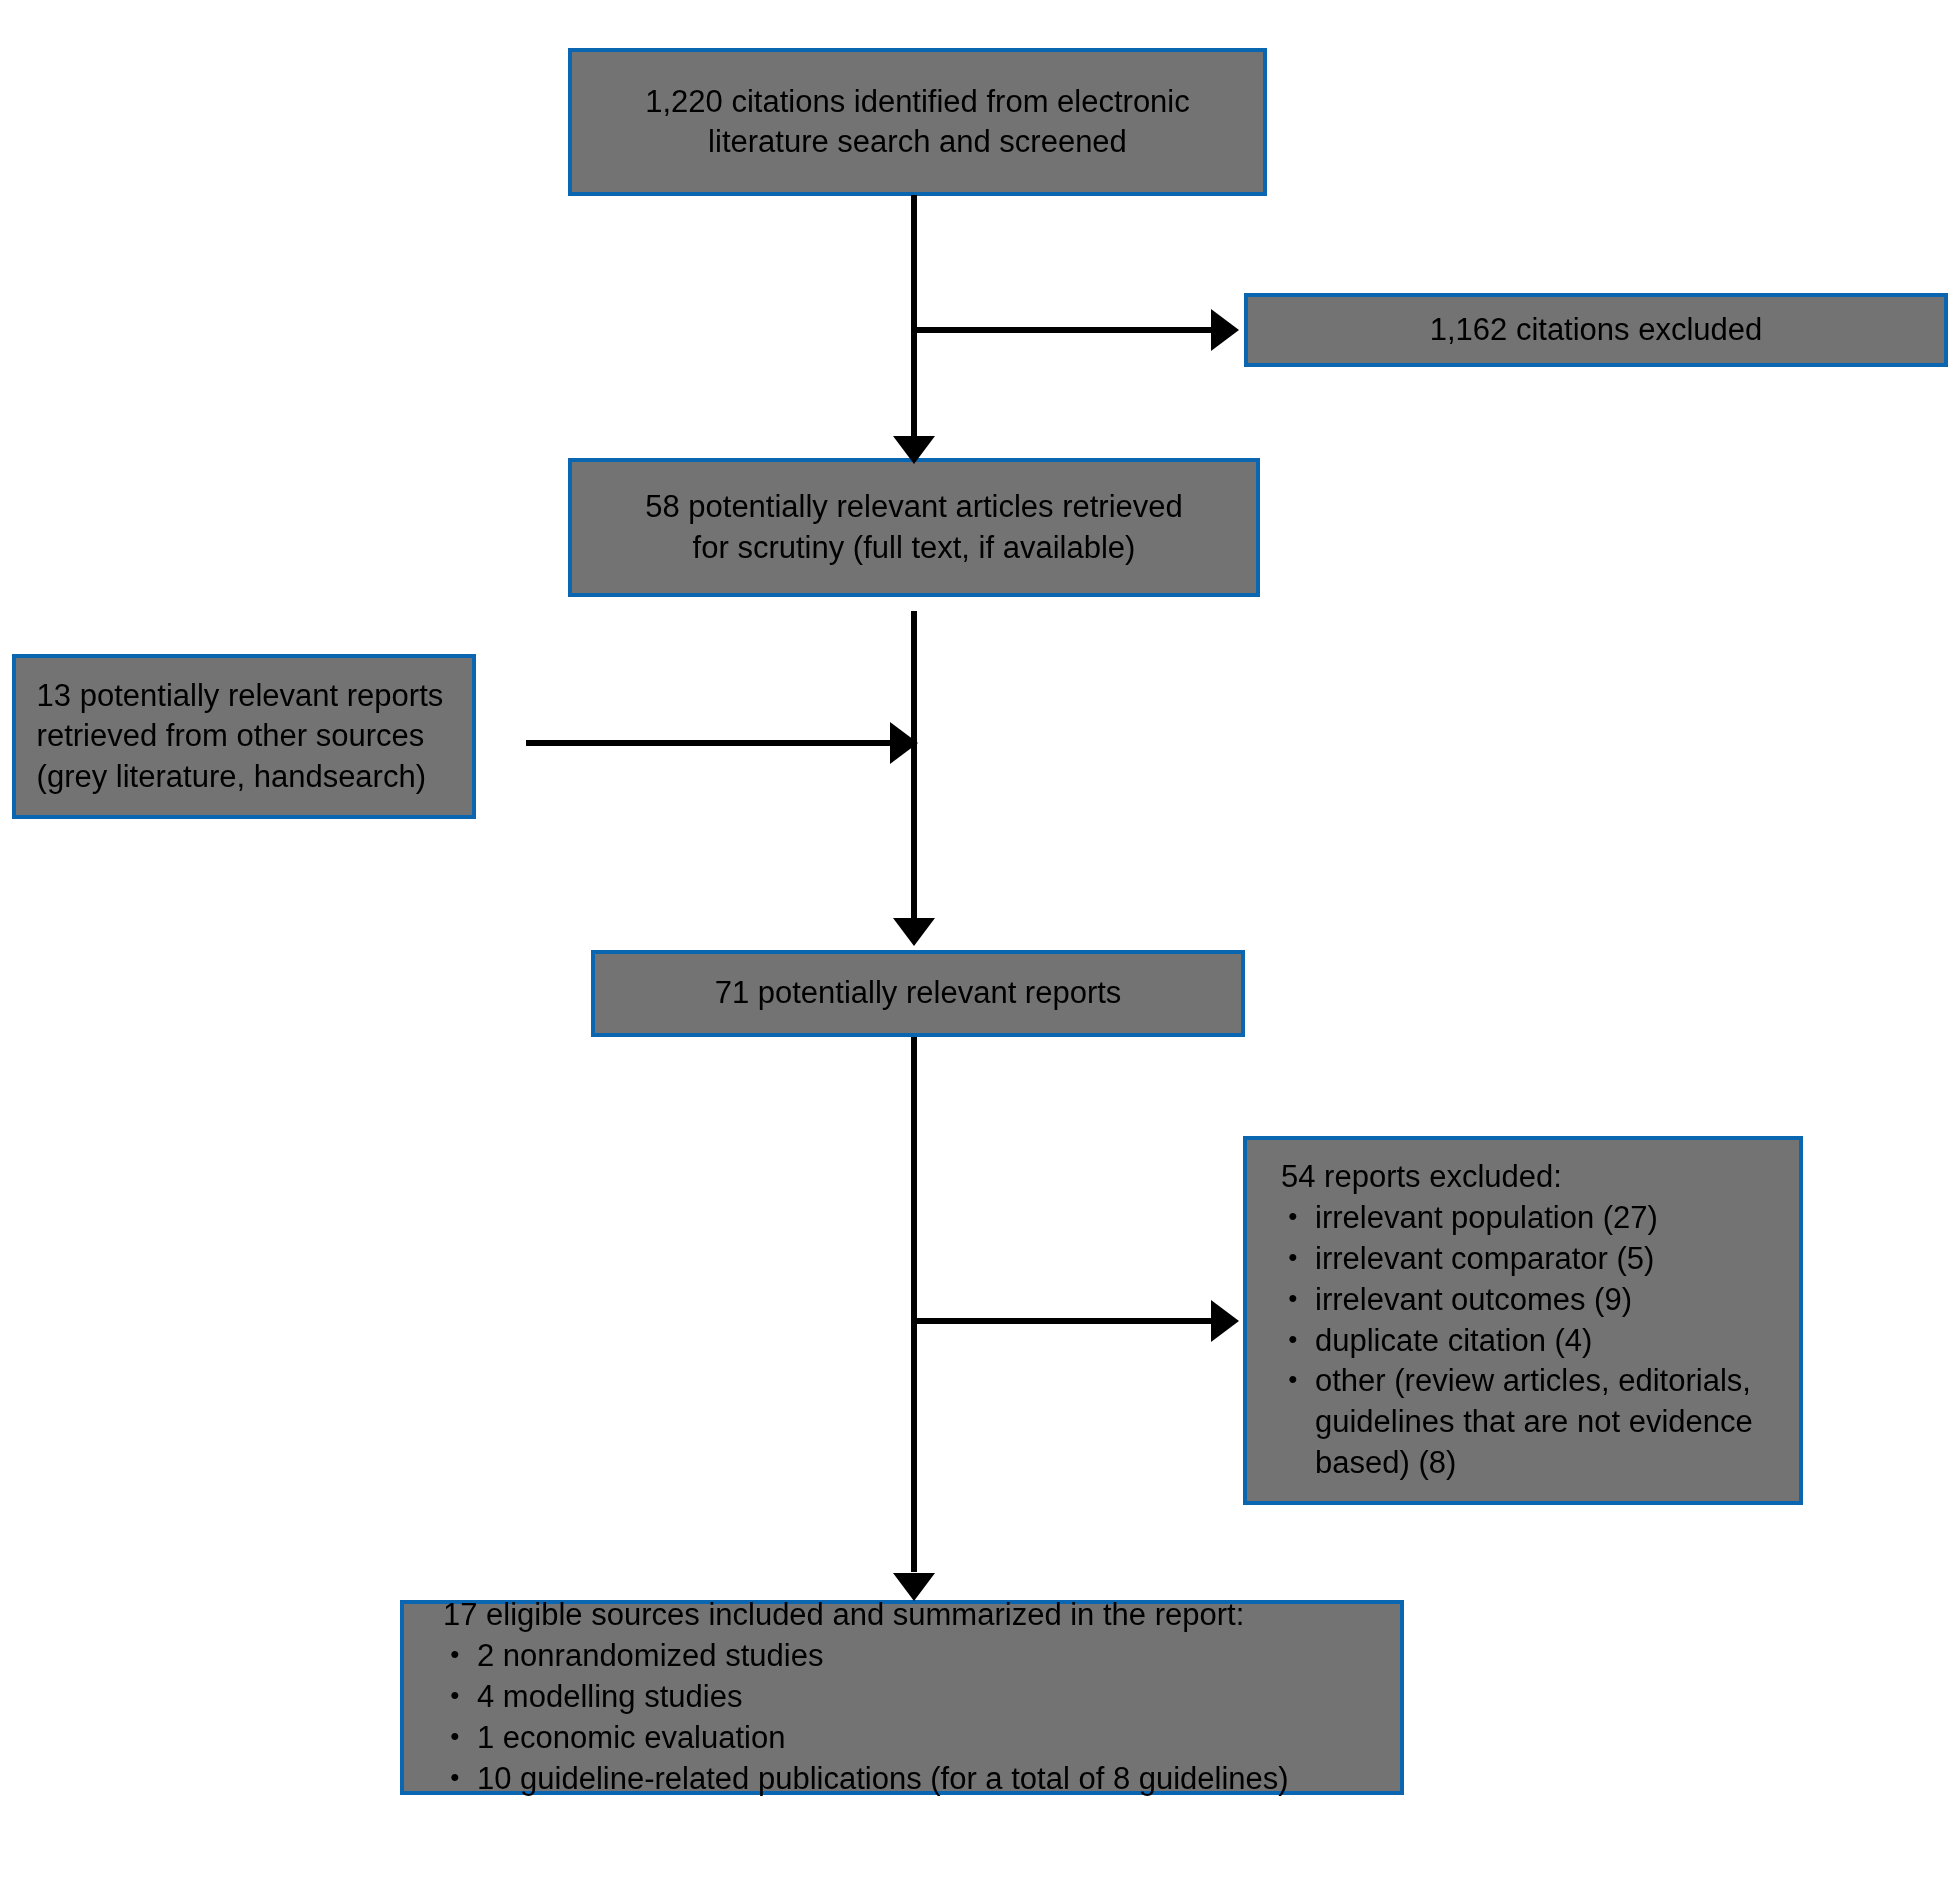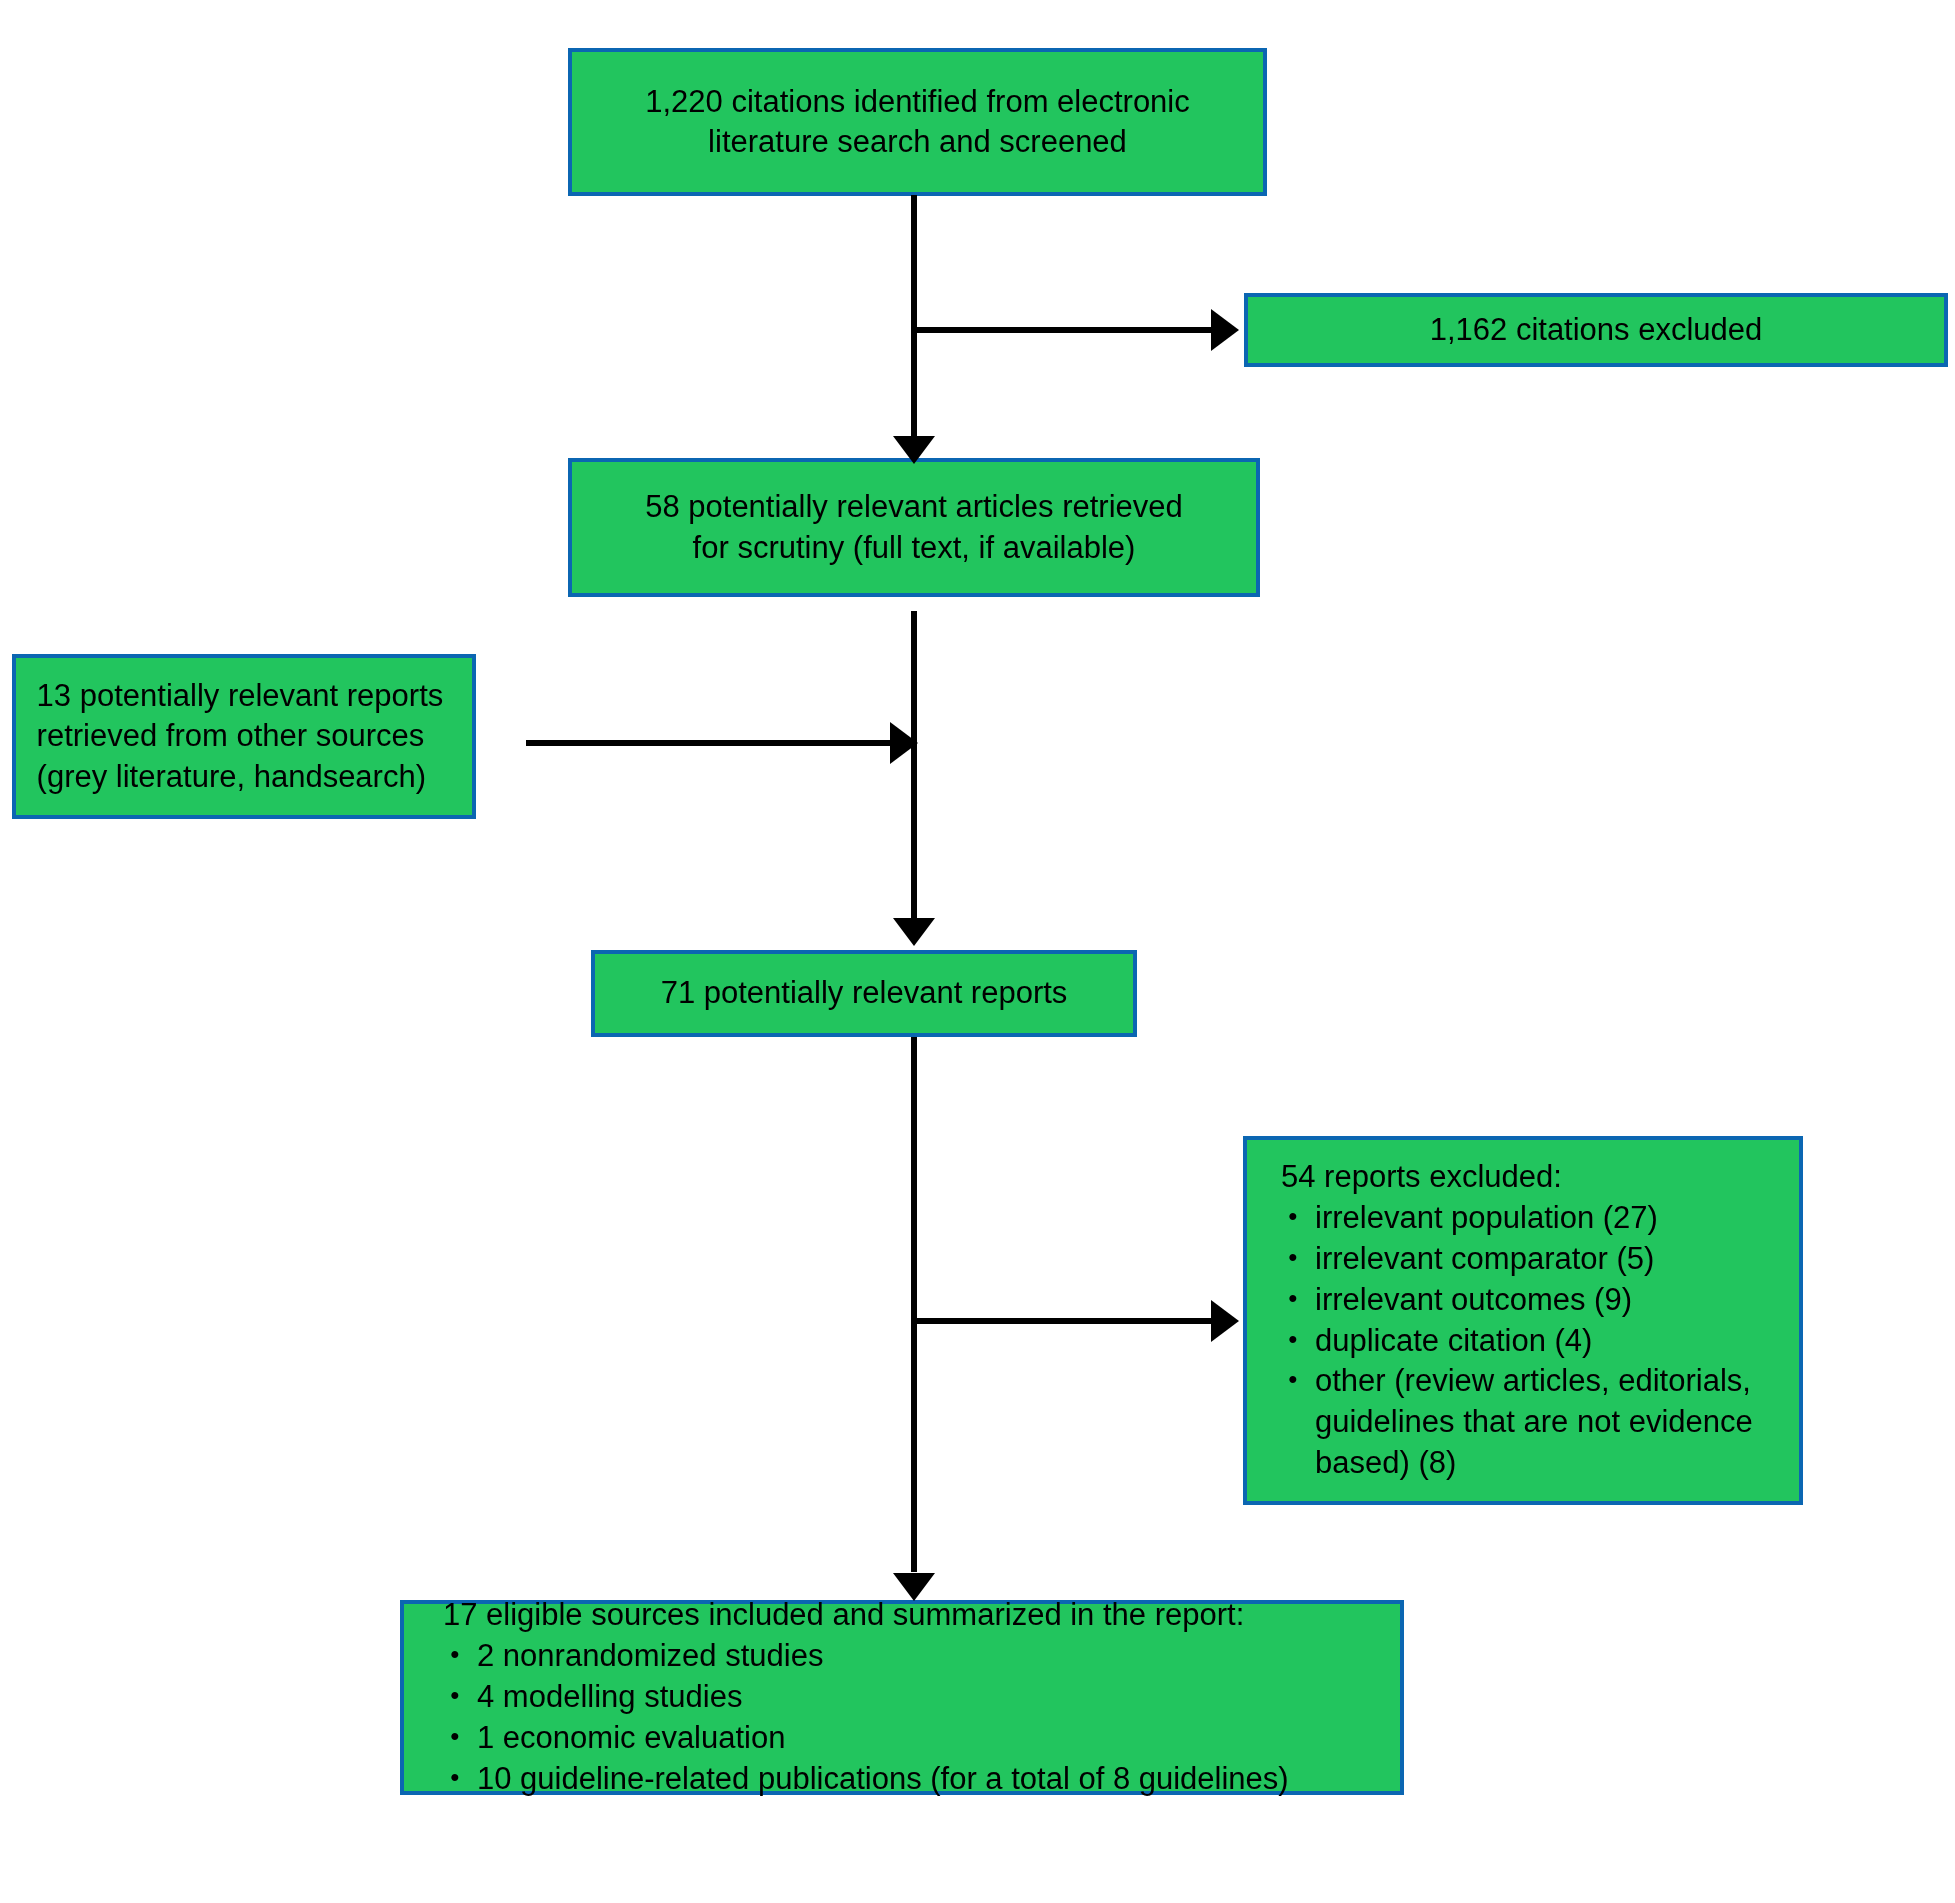--- a/index.html
+++ b/index.html
@@ -3,33 +3,33 @@
 <meta charset="utf-8">
 <style>
   html,body{margin:0;padding:0;background:#ffffff;}
   body{width:1955px;height:1903px;position:relative;
        font-family:"Liberation Sans","DejaVu Sans",sans-serif;
        color:#000000;overflow:hidden;}
   #stage{position:absolute;left:0;top:0;width:1955px;height:1903px;}
 
   
   .fbox{position:absolute;box-sizing:border-box;
-        border:4.1px solid #0B66B2;background:#22c55e;
+        border:4.1px solid #0B66B2;background:#737373;
         display:flex;flex-direction:column;justify-content:center;}
   .fbox.center{align-items:center;text-align:center;}
   .fbox.left{align-items:flex-start;text-align:left;}
 
   .btext{font-size:31px;line-height:1.30;color:#000;white-space:pre-line;}
 
   
   #box-identified  {left:568px; top:48px;  width:699px; height:148px;}
   #box-excluded-1  {left:1244px; top:293px;  width:704px; height:74px;}
   #box-retrieved   {left:568px; top:458px; width:692px; height:139px;}
   #box-other-src   {left:3.6px;    top:654px; width:464px; height:165px;margin-left:8px;}
-  #box-reports-71  {left:591px; top:950px; width:546px; height:87px;}
+  #box-reports-71  {left:591px; top:950px; width:654px; height:87px;}
   #box-excluded-54 {left:1243px; top:1136px; width:560px; height:369px;}
   #box-included    {left:400px;  top:1600px; width:1004px; height:195px;}
 
   
   #box-other-src   .btext{padding:0 0 0 21px;text-align:left;}
   #box-excluded-54 .pad{padding:0 0 0 34px;}
   #box-included    .pad{padding:0 0 0 39px;}
 
   
   .hdr{font-size:31px;line-height:1.32;}

